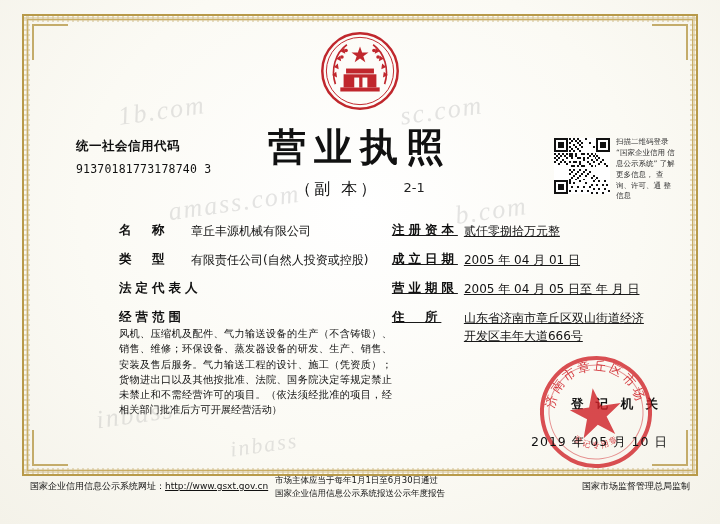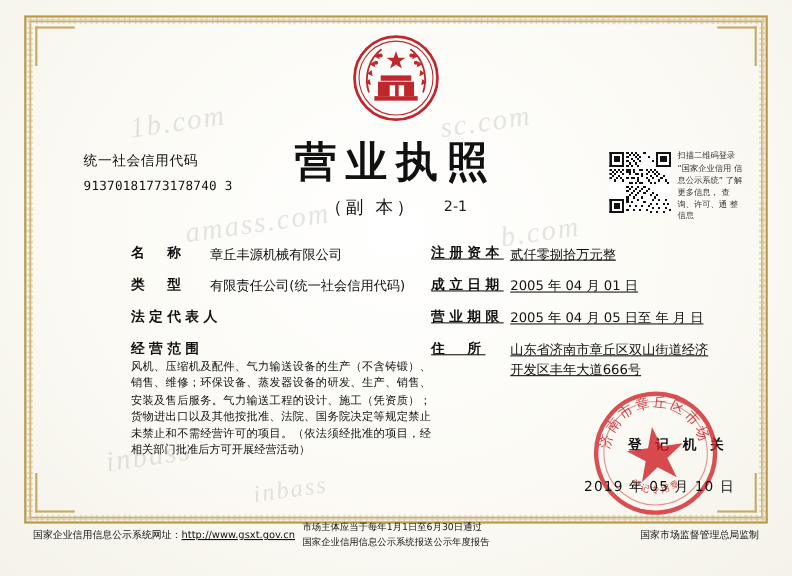--- a/index.html
+++ b/index.html
@@ -150,20 +150,21 @@
     position: absolute;
     left: 76px;
     top: 138px;
     width: 180px;
   }
   .code-label {
     font-size: 12.5px;
     letter-spacing: .5px;
     color: #111;
     white-space: nowrap;
+    font-weight: bold;
   }
   .code-value {
     margin-top: 7px;
     font-size: 11.5px;
     color: #111;
     font-family: "DejaVu Sans Mono", "Liberation Mono", monospace;
     letter-spacing: .2px;
   }
 
   
@@ -528,21 +529,21 @@
       </div>
       <div class="col-right">
         <div class="f-label">注册资本</div>
         <div class="f-value">贰仟零捌拾万元整</div>
       </div>
     </div>
 
     <div class="row">
       <div class="col-left">
         <div class="f-label">类　型</div>
-        <div class="f-value">有限责任公司(统一社会信用代码)</div>
+        <div class="f-value">有限责任公司(自然人投资或控股)</div>
       </div>
       <div class="col-right">
         <div class="f-label">成立日期</div>
         <div class="f-value date-line">2005 年 04 月 01 日</div>
       </div>
     </div>
 
     <div class="row">
       <div class="col-left">
         <div class="f-label">法定代表人</div>

